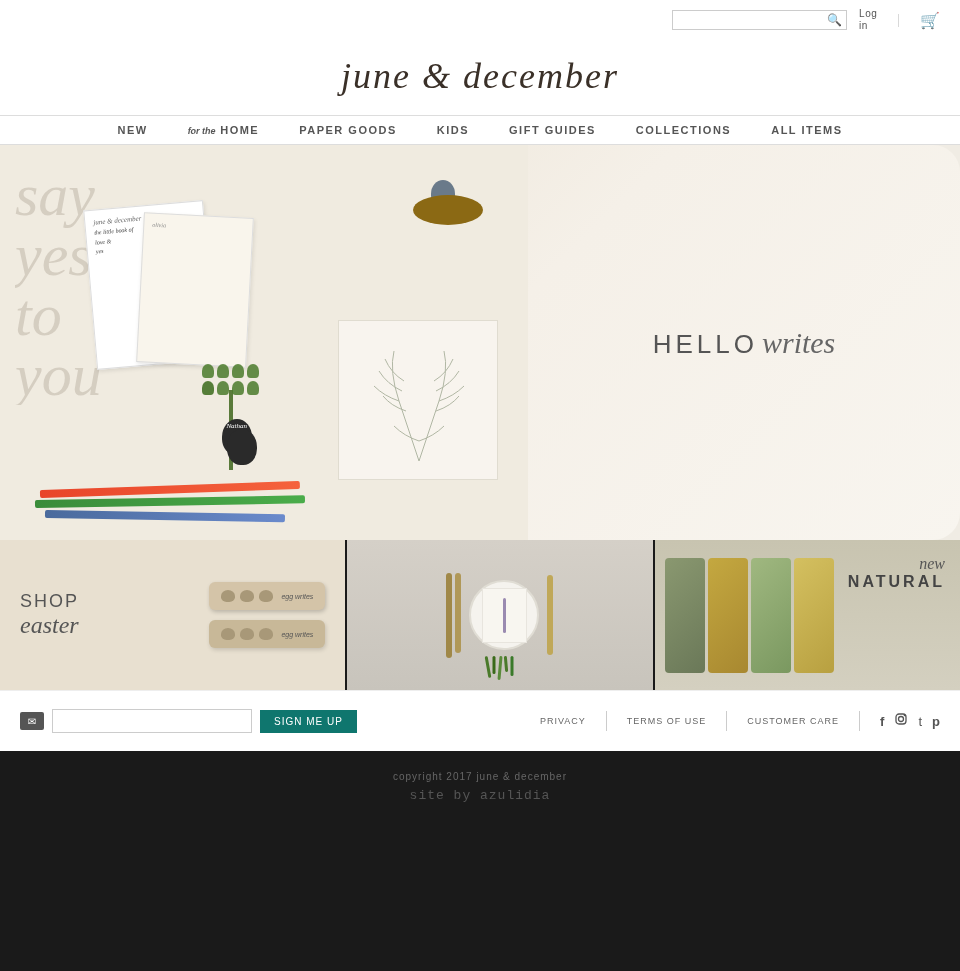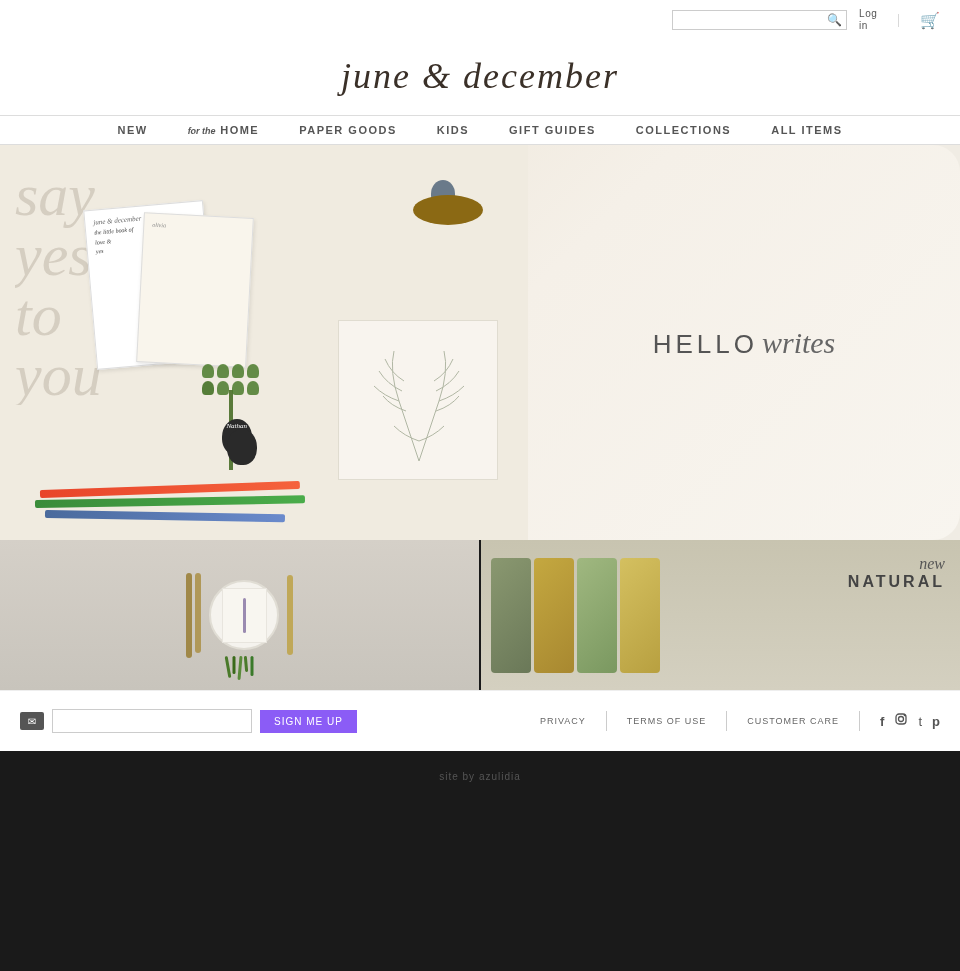--- a/index.html
+++ b/index.html
@@ -454,21 +454,21 @@
     }
     .email-input {
       border: 1px solid #ccc;
       padding: 5px 8px;
       font-size: 11px;
       color: #888;
       width: 200px;
       outline: none;
     }
     .sign-up-btn {
-      background: #8b5cf6;
+      background: #0f766e;
       color: #fff;
       border: none;
       padding: 6px 14px;
       font-size: 10px;
       letter-spacing: 1px;
       text-transform: uppercase;
       cursor: pointer;
       font-family: Arial, sans-serif;
     }
     .footer-links {
@@ -509,23 +509,23 @@
     }
     .copyright {
       color: #666;
       font-size: 10px;
       letter-spacing: 1px;
       font-family: Arial, sans-serif;
       margin-bottom: 6px;
     }
     .site-by {
       color: #555;
-      font-size: 10px;
+      font-size: 13px;
       letter-spacing: 1px;
-      font-family: Liberation Sans, sans-serif;
+      font-family: Liberation Mono, monospace;
     }
 
     .nav-secondary {
       background: #111;
       display: flex;
       justify-content: center;
       align-items: center;
       gap: 50px;
       padding: 6px 0;
     }
@@ -666,20 +666,40 @@
         <div class="hero-text">
           <span class="hello">HELLO</span>
           <span class="spring">writes</span>
         </div>
       </div>
     </div>
   </div>
 
   <div class="promo-grid">
 
+    <div class="promo-cell promo-easter">
+      <div class="easter-text">
+        <span class="shop">SHOP</span>
+        <span class="easter">easter</span>
+      </div>
+      <div class="egg-cartons">
+        <div style="background:#d4c4a8;border-radius:6px;padding:8px 12px;display:flex;gap:5px;box-shadow:1px 2px 4px rgba(0,0,0,0.2);">
+          <div class="carton-cup"></div>
+          <div class="carton-cup"></div>
+          <div class="carton-cup"></div>
+          <div style="margin-left:3px;font-size:7px;color:#555;font-family:Arial;font-style:italic;writing-mode:horizontal-tb;display:flex;align-items:center;">egg writes</div>
+        </div>
+        <div style="background:#c8b898;border-radius:6px;padding:8px 12px;display:flex;gap:5px;box-shadow:1px 2px 4px rgba(0,0,0,0.15);margin-top:5px;">
+          <div class="carton-cup"></div>
+          <div class="carton-cup"></div>
+          <div class="carton-cup"></div>
+          <div style="margin-left:3px;font-size:7px;color:#555;font-family:Arial;font-style:italic;display:flex;align-items:center;">egg writes</div>
+        </div>
+      </div>
+    </div>
 
     <div class="promo-cell promo-table">
       <div class="table-scene">
         <div class="plate-setup">
 
           <div class="fork-spoon">
             <div class="utensil" style="background:#a08848;height:85px;"></div>
             <div class="utensil" style="background:#b09858;height:80px;"></div>
           </div>
 
@@ -748,14 +768,15 @@
         </a>
         <a href="#" class="social-icon" style="font-family:Arial;font-size:13px;">t</a>
         <a href="#" class="social-icon" style="font-family:Arial;font-weight:bold;font-size:13px;">p</a>
       </div>
     </div>
   </div>
 
 </div>
 
 <div class="footer-bottom">
+  <div class="copyright">copyright 2017 june &amp; december</div>
   <div class="site-by">site by azulidia</div>
 </div>
 
 </body></html>

